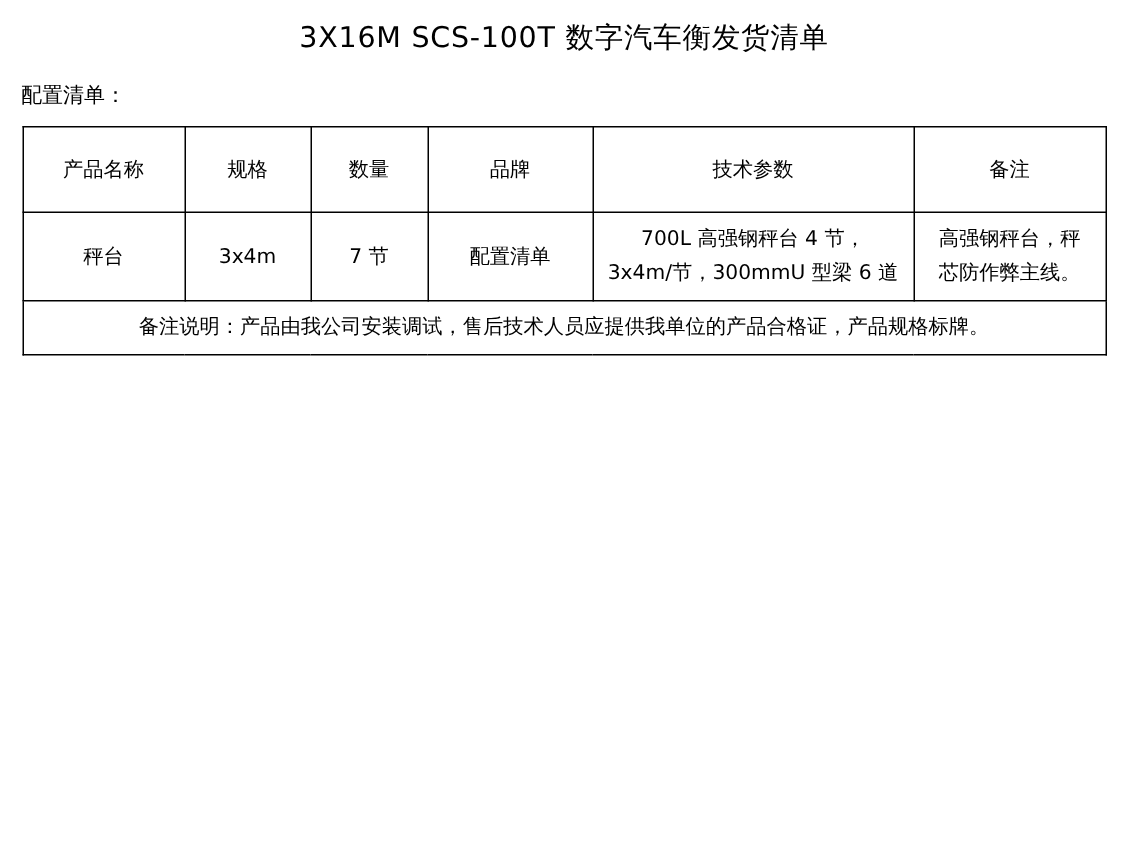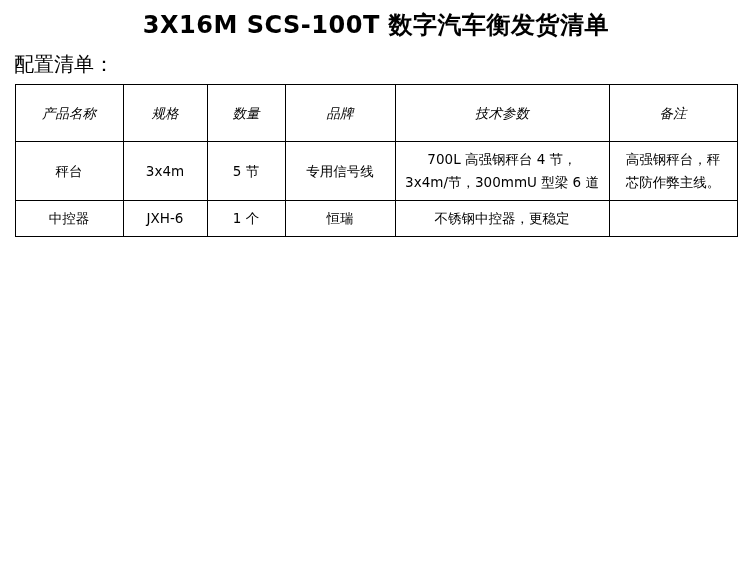--- a/index.html
+++ b/index.html
@@ -15,29 +15,29 @@
     overflow: hidden;
   }
   .page {
     position: relative;
     width: 752px;
     height: 564px;
     box-sizing: border-box;
   }
   .doc-title {
     text-align: center;
-    font-size: 24px;
-    font-weight: bold;
+    font-size: 19px;
+    font-weight: normal;
     letter-spacing: 0.5px;
     margin: 12px 0 0 0;
     padding: 0 20px;
     line-height: 26px;
   }
   .subtitle {
-    font-size: 20px;
+    font-size: 14px;
     margin: 16px 0 10px 14px;
     line-height: 20px;
   }
   table.config {
     border-collapse: collapse;
     table-layout: fixed;
     width: 722px;
     margin: 0 auto;
     border: 1px solid #000000;
   }
@@ -51,21 +51,21 @@
     padding: 6px 4px;
     line-height: 23px;
   }
   .col-name   { width: 108px; }
   .col-spec   { width: 84px; }
   .col-qty    { width: 78px; }
   .col-brand  { width: 110px; }
   .col-tech   { width: 214px; }
   .col-remark { width: 128px; }
 
-  .row-head td { height: 44px; font-style: italic; }
+  .row-head td { height: 44px; }
   .cell-multi  { line-height: 29px; }
   .note-row td {
     text-align: left;
     padding: 10px 8px 10px 10px;
     font-size: 13.5px;
     line-height: 22px;
   }
 </style>
 </head>
 <body>
@@ -91,41 +91,36 @@
         <td>规格</td>
         <td>数量</td>
         <td>品牌</td>
         <td>技术参数</td>
         <td>备注</td>
       </tr>
 
       <tr>
         <td>秤台</td>
         <td>3x4m</td>
-        <td>5 节</td>
-        <td>专用信号线</td>
+        <td>7 节</td>
+        <td>配置清单</td>
         <td class="cell-multi">
           <div>700L 高强钢秤台 4 节，</div>
           <div>3x4m/节，300mmU 型梁 6 道</div>
         </td>
         <td class="cell-multi">
           <div>高强钢秤台，秤</div>
           <div>芯防作弊主线。</div>
         </td>
       </tr>
 
 
 
-      <tr>
-        <td>中控器</td>
-        <td>JXH-6</td>
-        <td>1 个</td>
-        <td>恒瑞</td>
-        <td>不锈钢中控器，更稳定</td>
-        <td></td>
-      </tr>
 
 
 
+      <tr class="note-row">
+        <td colspan="6">备注说明：产品由我公司安装调试，售后技术人员应提供我单位的产品合格证，产品规格标牌。</td>
+      </tr>
     </tbody>
   </table>
 
 </div>
 
 </body></html>

